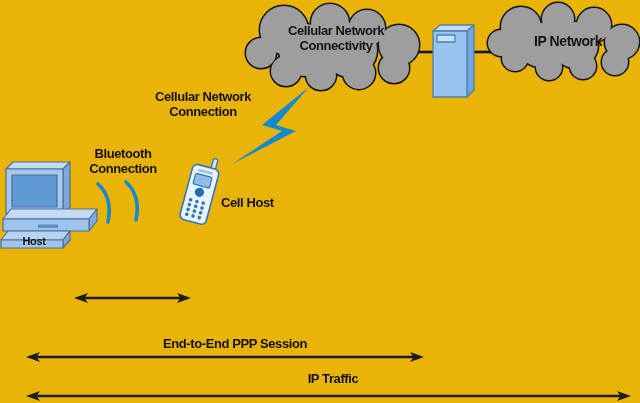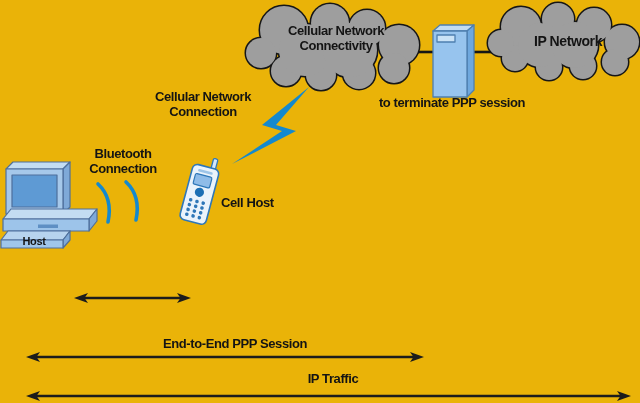--- a/index.html
+++ b/index.html
@@ -155,21 +155,20 @@
   <div class="lbl cloudtxt" style="left:266px;top:23px;width:140px;">
     <div>Cellular Network</div>
     <div>Connectivity</div>
   </div>
 
   <div class="lbl ipnet" style="left:508px;top:34px;width:120px;">
     <div>IP Network</div>
   </div>
 
   <div class="lbl" style="left:352px;top:96px;width:200px;line-height:13.5px;">
-    <div>to terminate PPP session</div>
   </div>
 
   <div class="lbl" style="left:133px;top:90px;width:140px;">
     <div>Cellular Network</div>
     <div>Connection</div>
   </div>
 
   <div class="lbl" style="left:63px;top:147px;width:120px;">
     <div>Bluetooth</div>
     <div>Connection</div>

